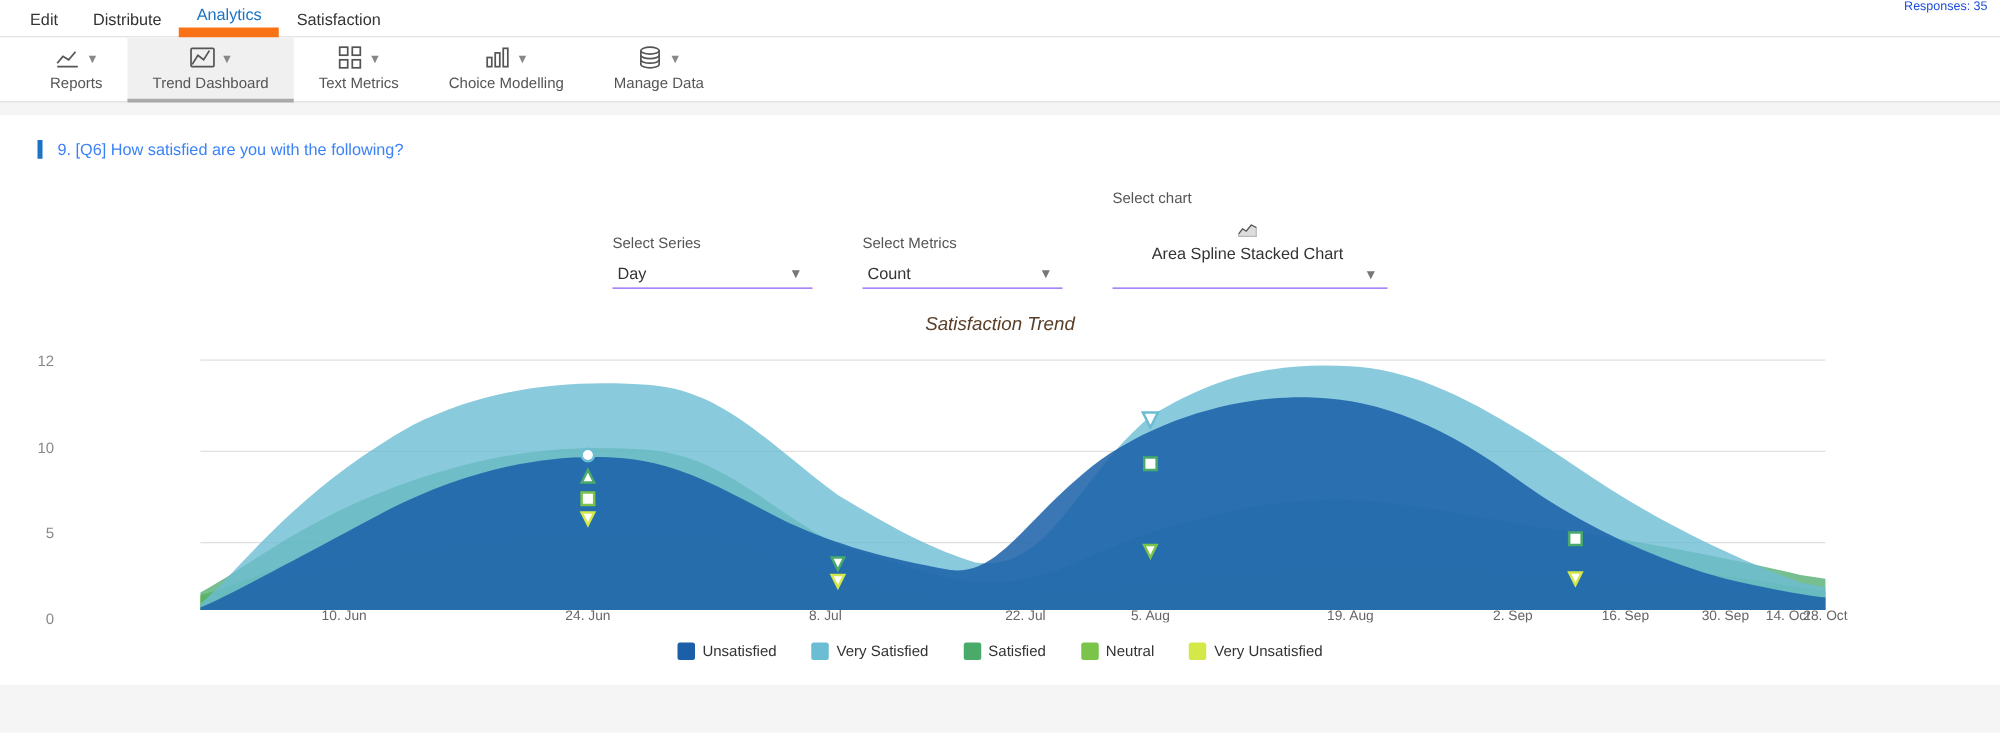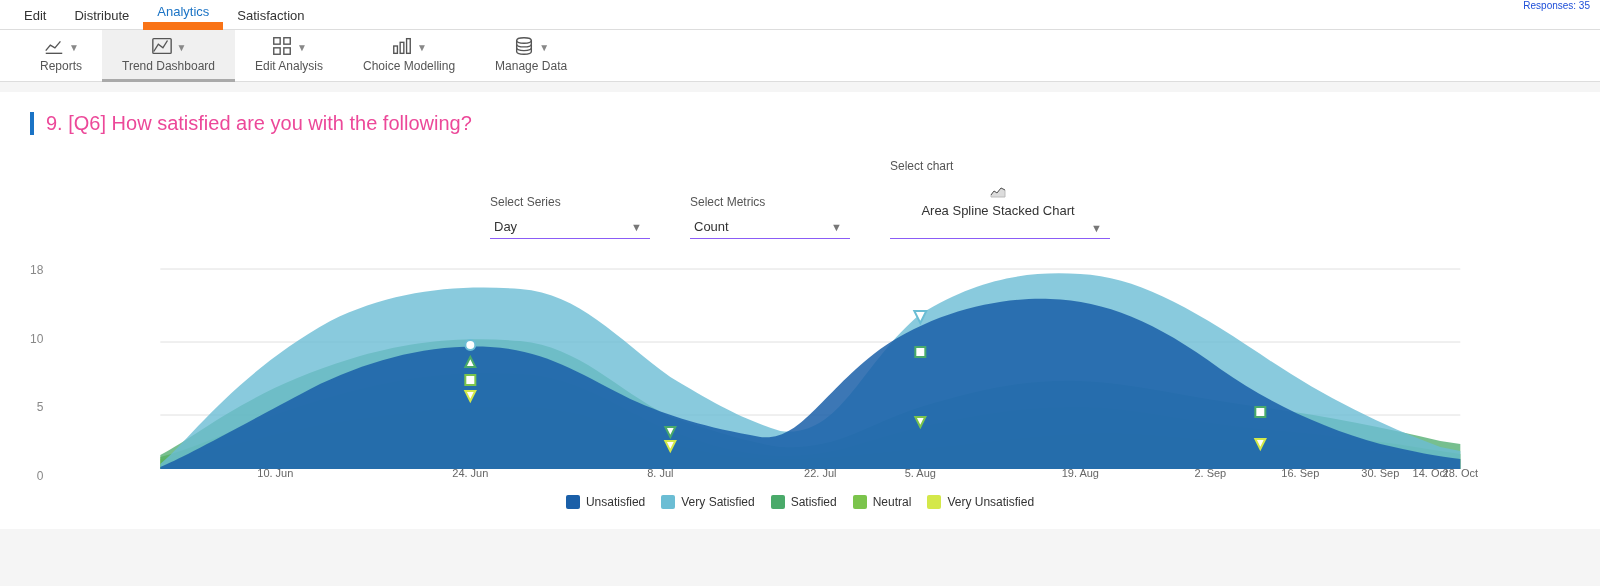--- a/index.html
+++ b/index.html
@@ -64,22 +64,22 @@
     .chevron-small { font-size: 10px; color: #888; }
 
     
     .main-content {
       background: #fff;
       margin: 10px 0;
       padding: 20px 30px 20px 30px;
     }
 
     .question-title {
-      font-size: 20px;
-      color: #ec4899;
+      font-size: 13px;
+      color: #3b82f6;
       margin-bottom: 24px;
       border-left: 4px solid #1a73c5;
       padding-left: 12px;
     }
 
     
     .controls-row {
       display: flex;
       align-items: flex-end;
       gap: 40px;
@@ -120,21 +120,21 @@
       font-size: 15px;
       color: #5a3e28;
       margin-bottom: 10px;
       font-style: italic;
     }
 
     
     .legend {
       display: flex;
       justify-content: center;
-      gap: 16px;
+      gap: 28px;
       margin-top: 12px;
       flex-wrap: wrap;
     }
     .legend-item {
       display: flex;
       align-items: center;
       gap: 6px;
       font-size: 12px;
       color: #333;
     }
@@ -179,21 +179,21 @@
   <div class="sec-nav-item">
     <div class="nav-icon-row">
       <svg viewBox="0 0 24 24" fill="none" stroke="#555" stroke-width="1.5">
         <rect x="3" y="3" width="7" height="7"></rect>
         <rect x="14" y="3" width="7" height="7"></rect>
         <rect x="3" y="14" width="7" height="7"></rect>
         <rect x="14" y="14" width="7" height="7"></rect>
       </svg>
       <span class="chevron-small">▼</span>
     </div>
-    <span>Edit Analysis</span>
+    <span>Text Metrics</span>
   </div>
   <div class="sec-nav-item">
     <div class="nav-icon-row">
       <svg viewBox="0 0 24 24" fill="none" stroke="#555" stroke-width="1.5">
         <rect x="3" y="12" width="4" height="8"></rect>
         <rect x="10" y="8" width="4" height="12"></rect>
         <rect x="17" y="4" width="4" height="16"></rect>
       </svg>
       <span class="chevron-small">▼</span>
     </div>
@@ -238,24 +238,25 @@
           <polyline points="1,12 4,8 7,10 11,5 15,7"></polyline>
           <polygon points="1,12 4,8 7,10 11,5 15,7 15,14 1,14" fill="#aaa" opacity="0.4"></polygon>
         </svg>
         <span>Area Spline Stacked Chart</span>
         <span class="arrow">▼</span>
       </div>
     </div>
   </div>
 
   <div class="chart-wrapper">
+    <div class="chart-title">Satisfaction Trend</div>
     <div style="display:flex; width:100%;">
 
       <div style="display:flex;flex-direction:column;justify-content:space-between;align-items:flex-end;padding-right:8px;height:220px;padding-bottom:0;margin-top:4px;">
-        <span style="font-size:12px;color:#888;">18</span>
+        <span style="font-size:12px;color:#888;">12</span>
         <span style="font-size:12px;color:#888;text-align:center;">10</span>
         <span style="font-size:12px;color:#888;">5</span>
         <span style="font-size:12px;color:#888;">0</span>
       </div>
       <div style="flex:1;display:flex;flex-direction:column;">
         <svg viewBox="0 0 1300 220" style="width:100%;height:220px;" xmlns="http://www.w3.org/2000/svg">
 
           <line x1="0" y1="10" x2="1300" y2="10" stroke="#e0e0e0" stroke-width="1"></line>
           <line x1="0" y1="83" x2="1300" y2="83" stroke="#e0e0e0" stroke-width="1"></line>
           <line x1="0" y1="156" x2="1300" y2="156" stroke="#e0e0e0" stroke-width="1"></line>

